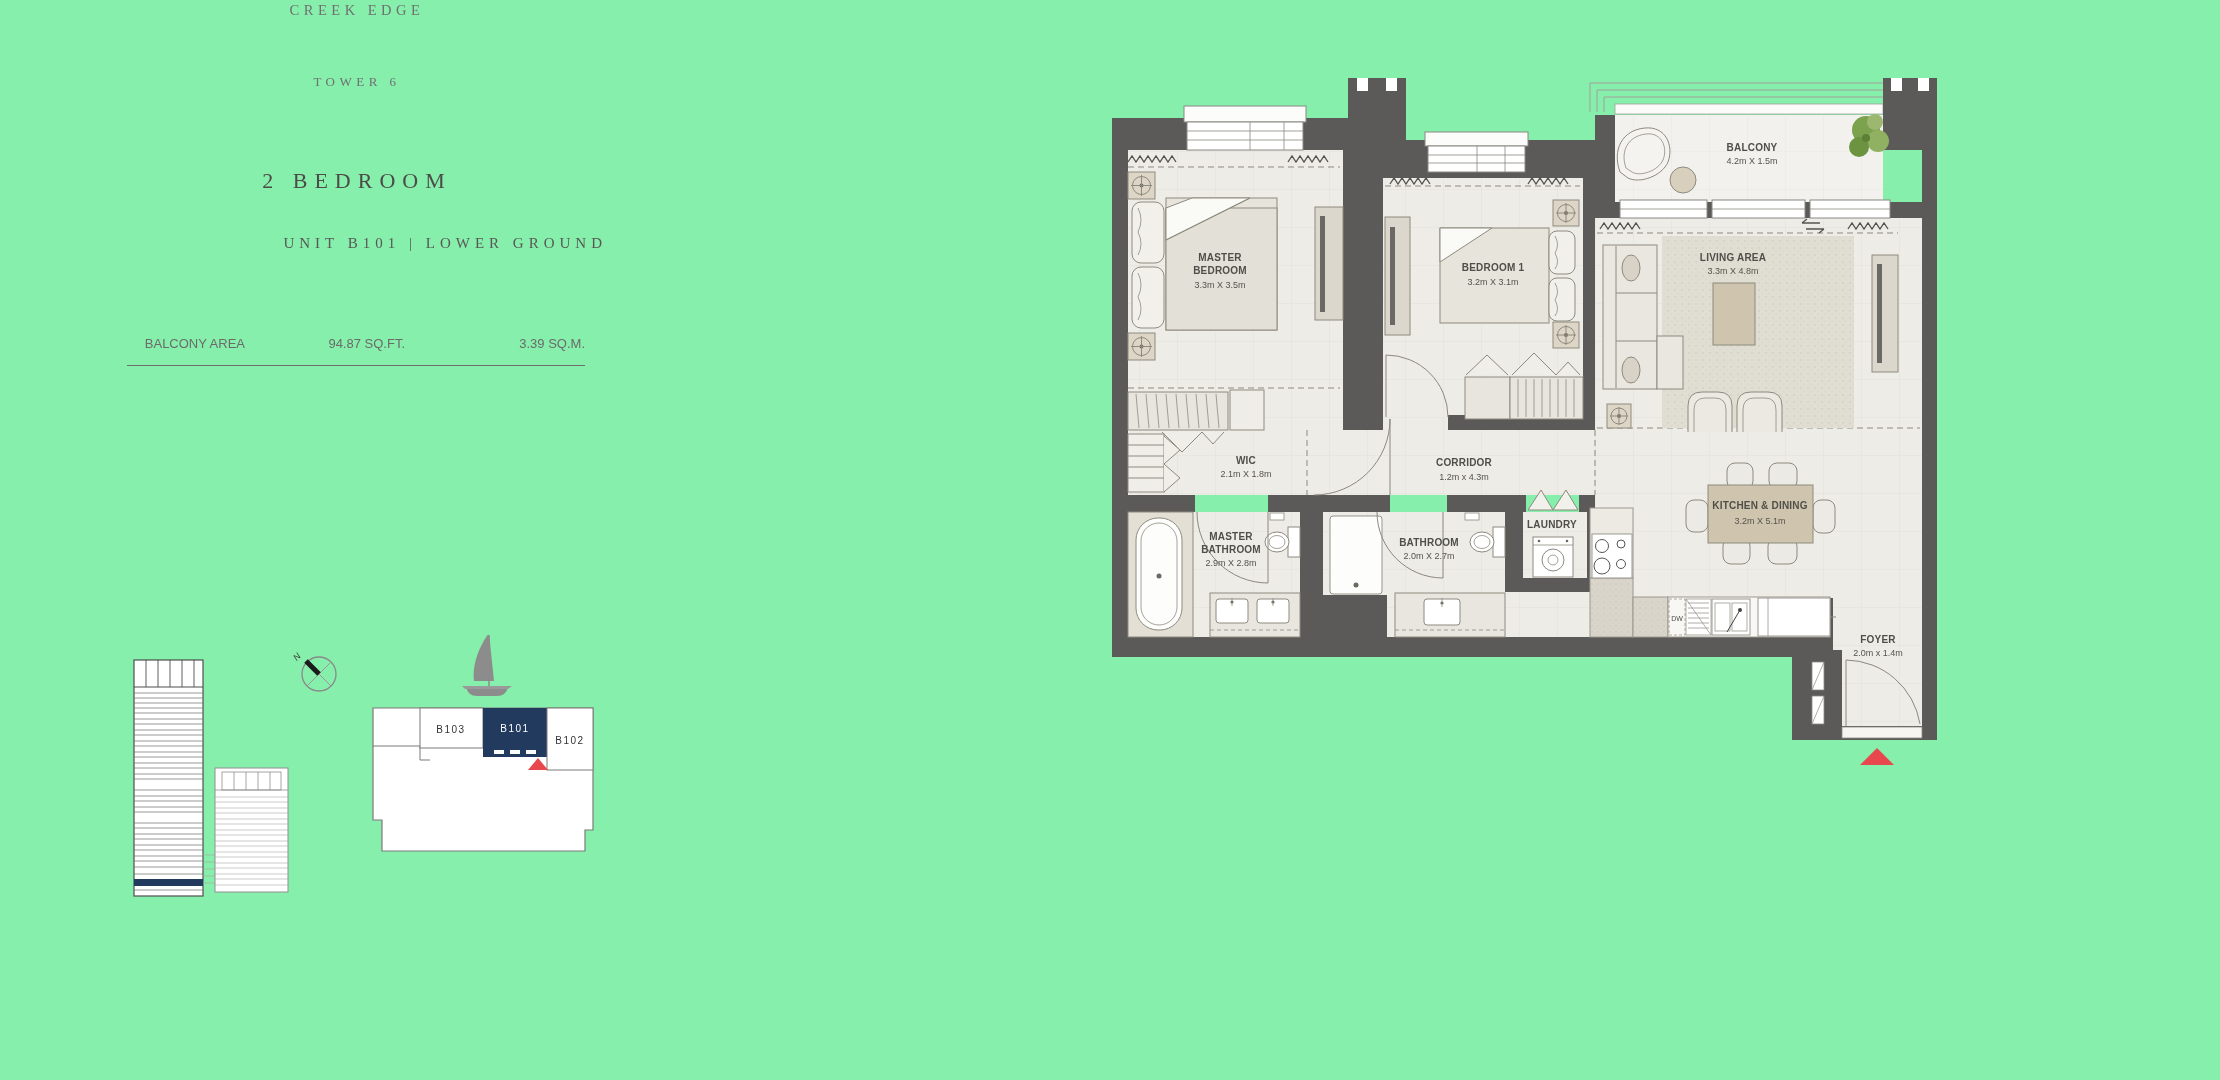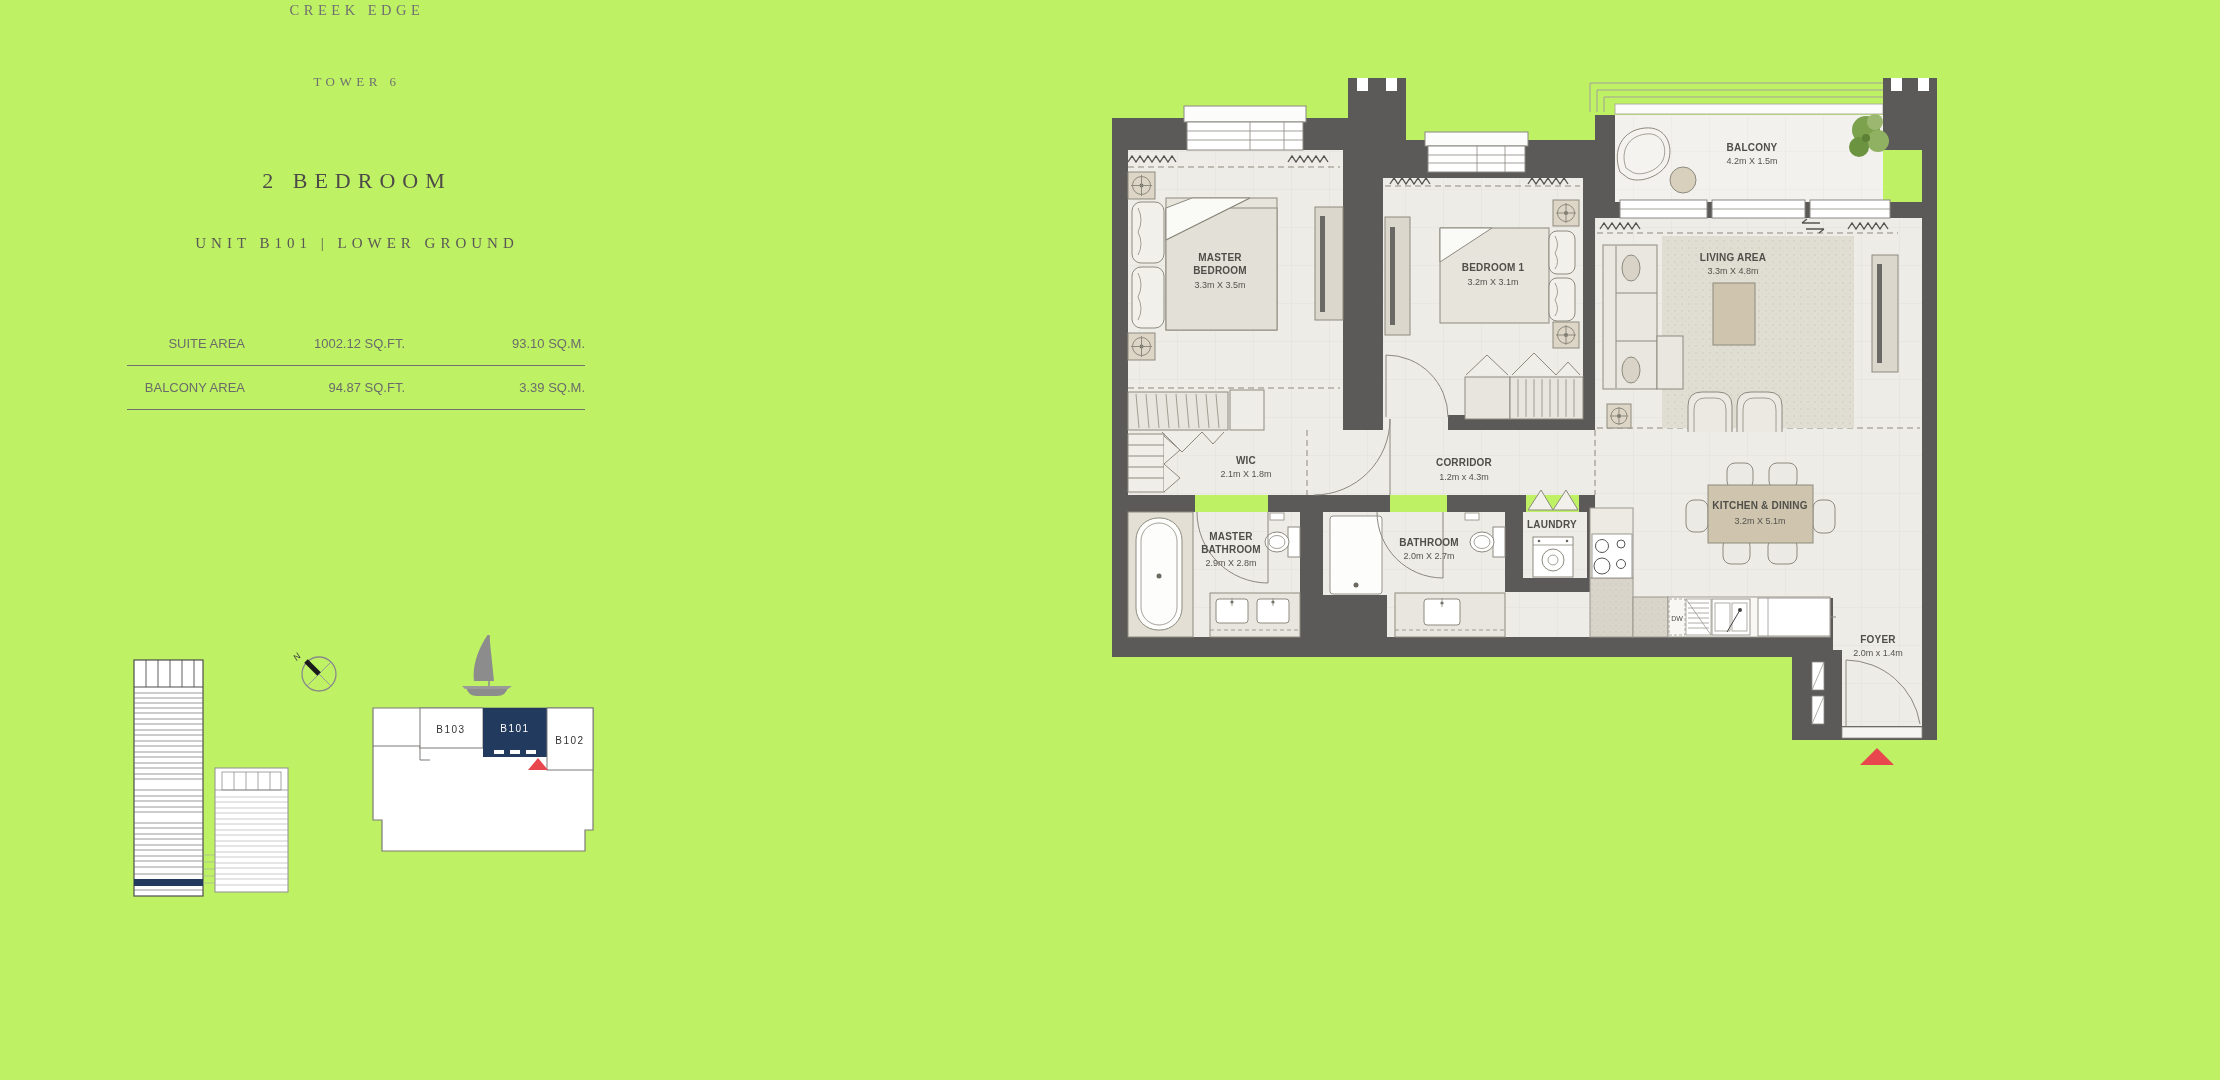--- a/index.html
+++ b/index.html
@@ -1,23 +1,23 @@
 <!DOCTYPE html>
 <html><head>
 <meta charset="utf-8">
 <style>
   html,body{margin:0;padding:0;background:#ffffff;}
-  #page{position:relative;width:2220px;height:1080px;background:#bef264;overflow:hidden;
+  #page{position:relative;width:2220px;height:1080px;background:#86efac;overflow:hidden;
         font-family:"Liberation Sans",sans-serif;}
   .hdr{position:absolute;left:107px;width:500px;text-align:center;color:#707070;
        font-family:"Liberation Serif",serif;}
   #project-title{top:2px;font-size:14.5px;letter-spacing:4.5px;}
   #tower-title{top:74px;font-size:13px;letter-spacing:4.5px;}
   #unit-type{top:168px;font-size:22px;letter-spacing:7px;color:#4d4a48;}
-  #unit-info{top:235px;font-size:15px;letter-spacing:5px;color:#5a5755;}
+  #unit-info{top:235px;font-size:15px;letter-spacing:5px;color:#5a5755;text-align:right;}
   #area-table{position:absolute;left:127px;top:322px;width:458px;color:#6b6b6b;font-size:13px;}
   .trow{display:flex;align-items:center;height:43px;}
   .trow.bordered{border-bottom:1px solid #6f6f6f;}
   .trow .c1{width:118px;text-align:right;}
   .trow .c2{width:160px;text-align:right;}
   .trow .c3{flex:1;text-align:right;}
   svg{position:absolute;font-family:"Liberation Sans",sans-serif;}
   .rname{font-size:10px;font-weight:600;fill:#4f4e49;letter-spacing:.2px;}
   .rdim{font-size:9px;fill:#55534e;}
   .tiny{font-size:7px;fill:#4f4e49;}
@@ -27,25 +27,20 @@
 <body>
 
 <div id="page">
 
   <div id="project-title" class="hdr">CREEK EDGE</div>
   <div id="tower-title" class="hdr">TOWER 6</div>
   <div id="unit-type" class="hdr">2 BEDROOM</div>
   <div id="unit-info" class="hdr">UNIT B101 | LOWER GROUND</div>
 
   <div id="area-table">
-    <div class="trow bordered">
-      <span class="c1">SUITE AREA</span>
-      <span class="c2">1002.12 SQ.FT.</span>
-      <span class="c3">93.10 SQ.M.</span>
-    </div>
     <div class="trow bordered">
       <span class="c1">BALCONY AREA</span>
       <span class="c2">94.87 SQ.FT.</span>
       <span class="c3">3.39 SQ.M.</span>
     </div>
   </div>
 
   <svg style="left:85px;top:635px;" width="540" height="290" viewBox="85 635 540 290">
 
     <g>

